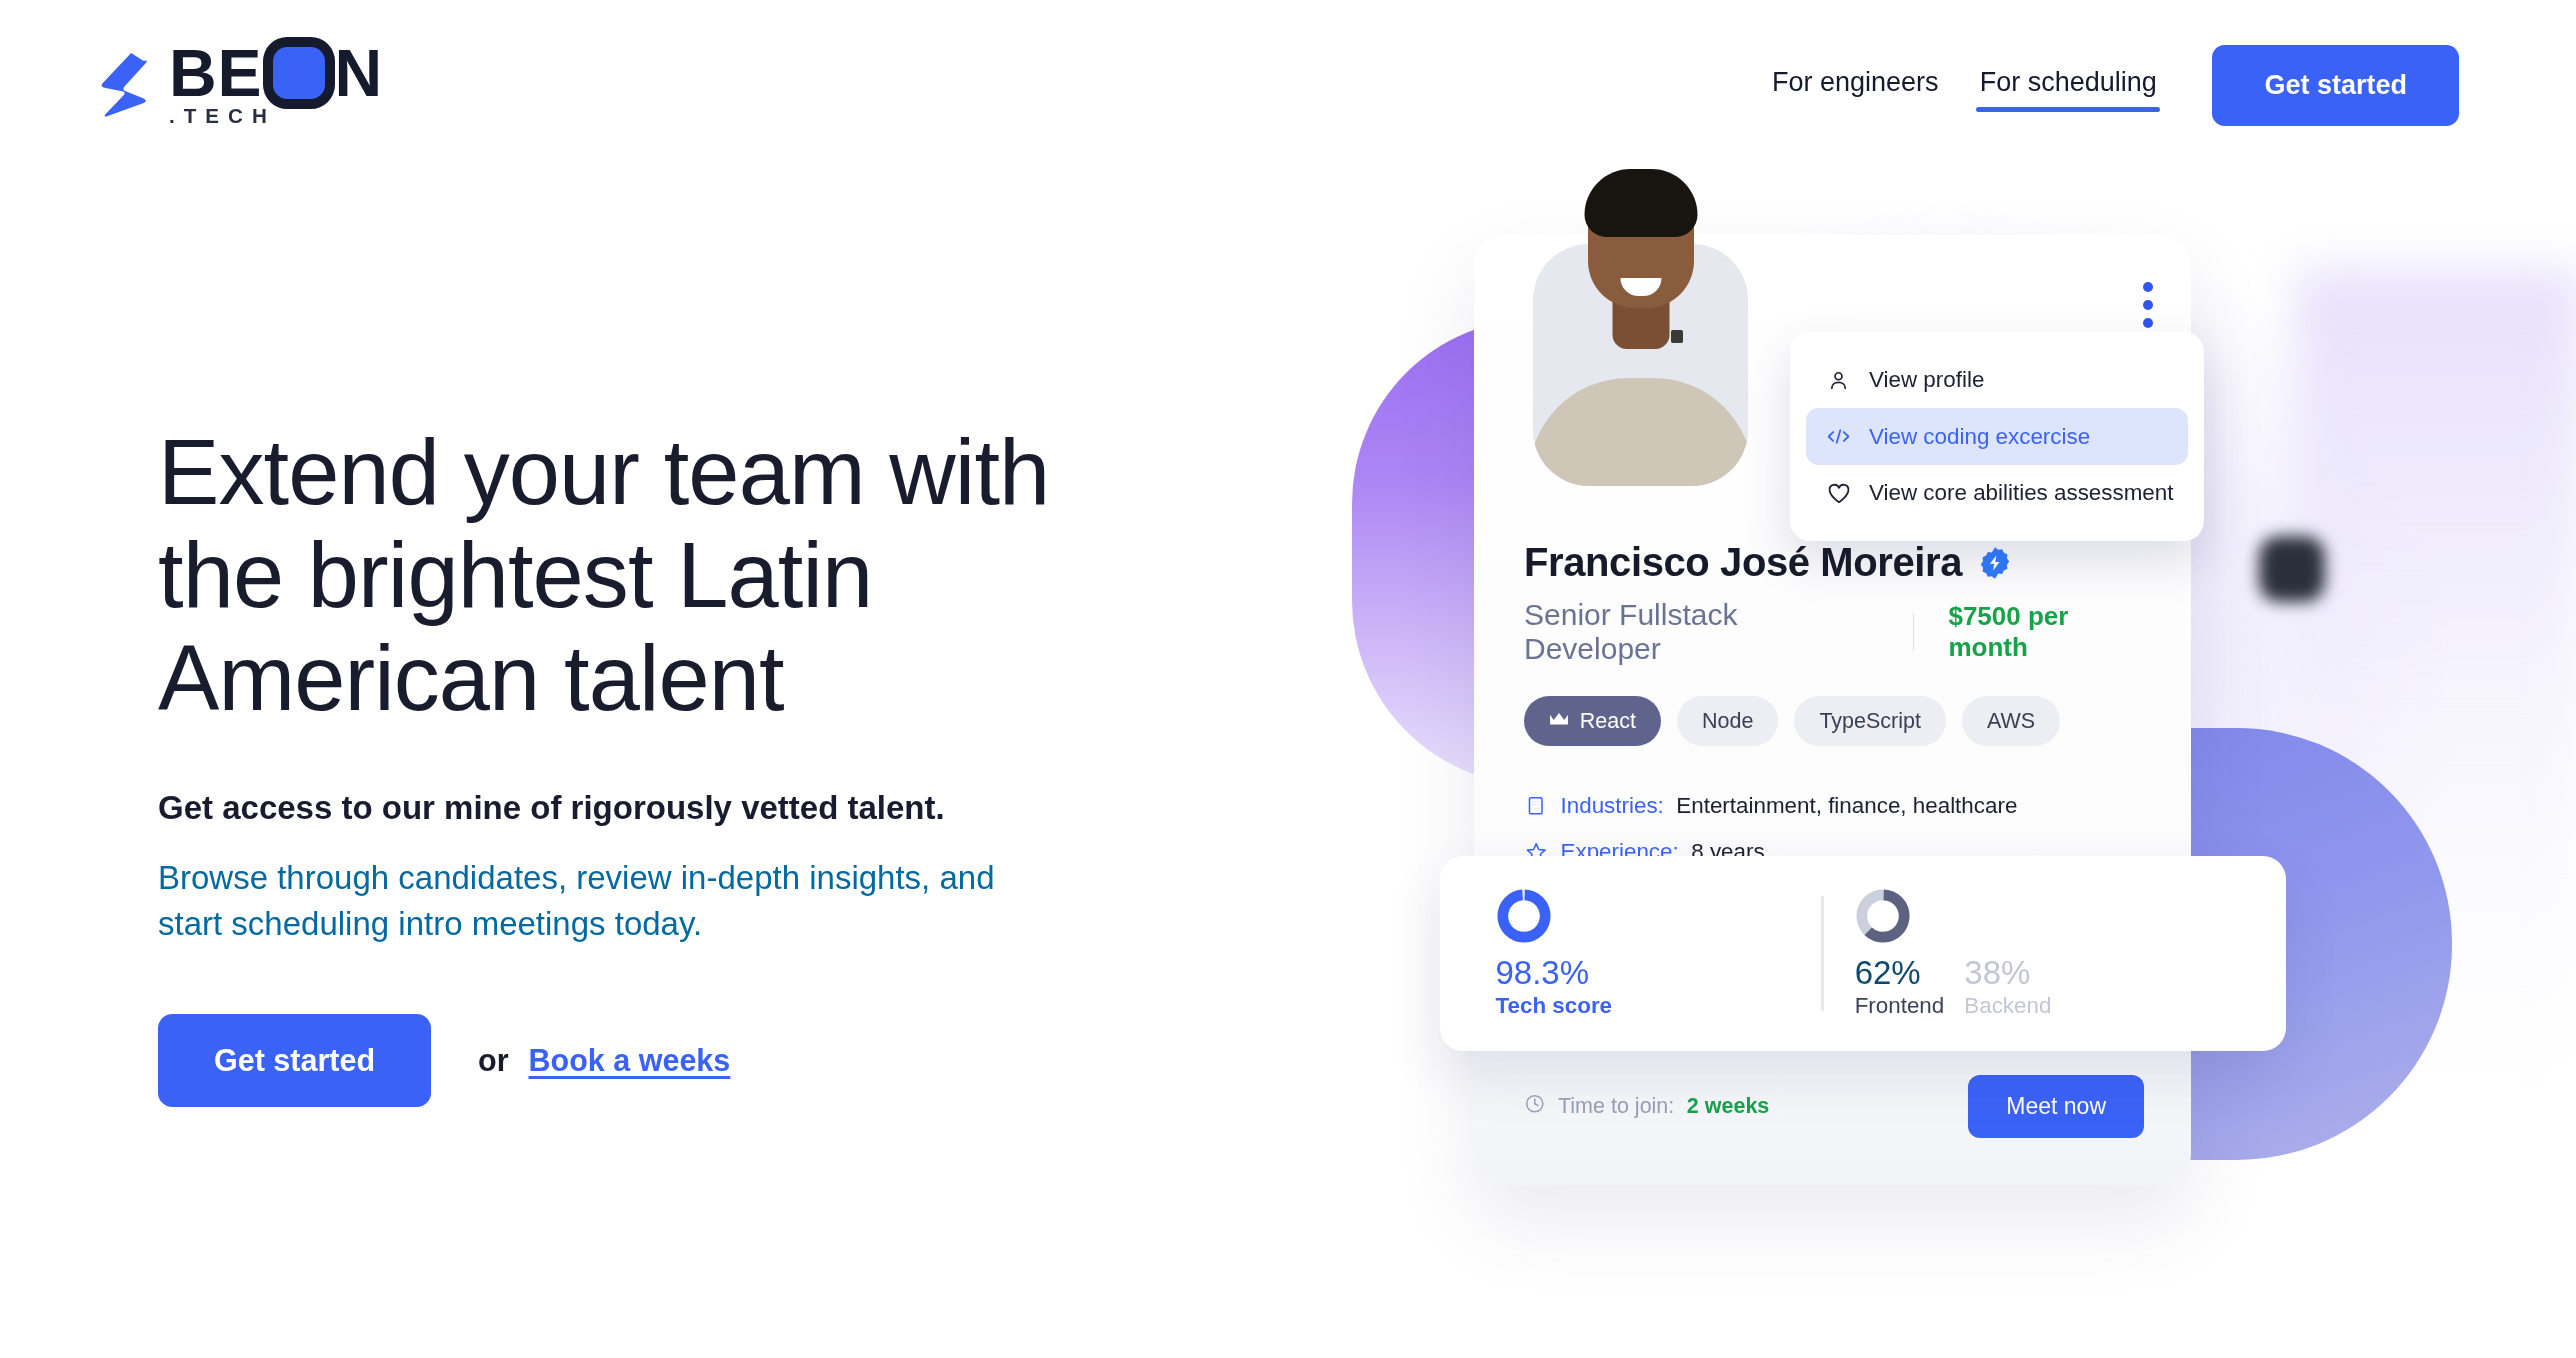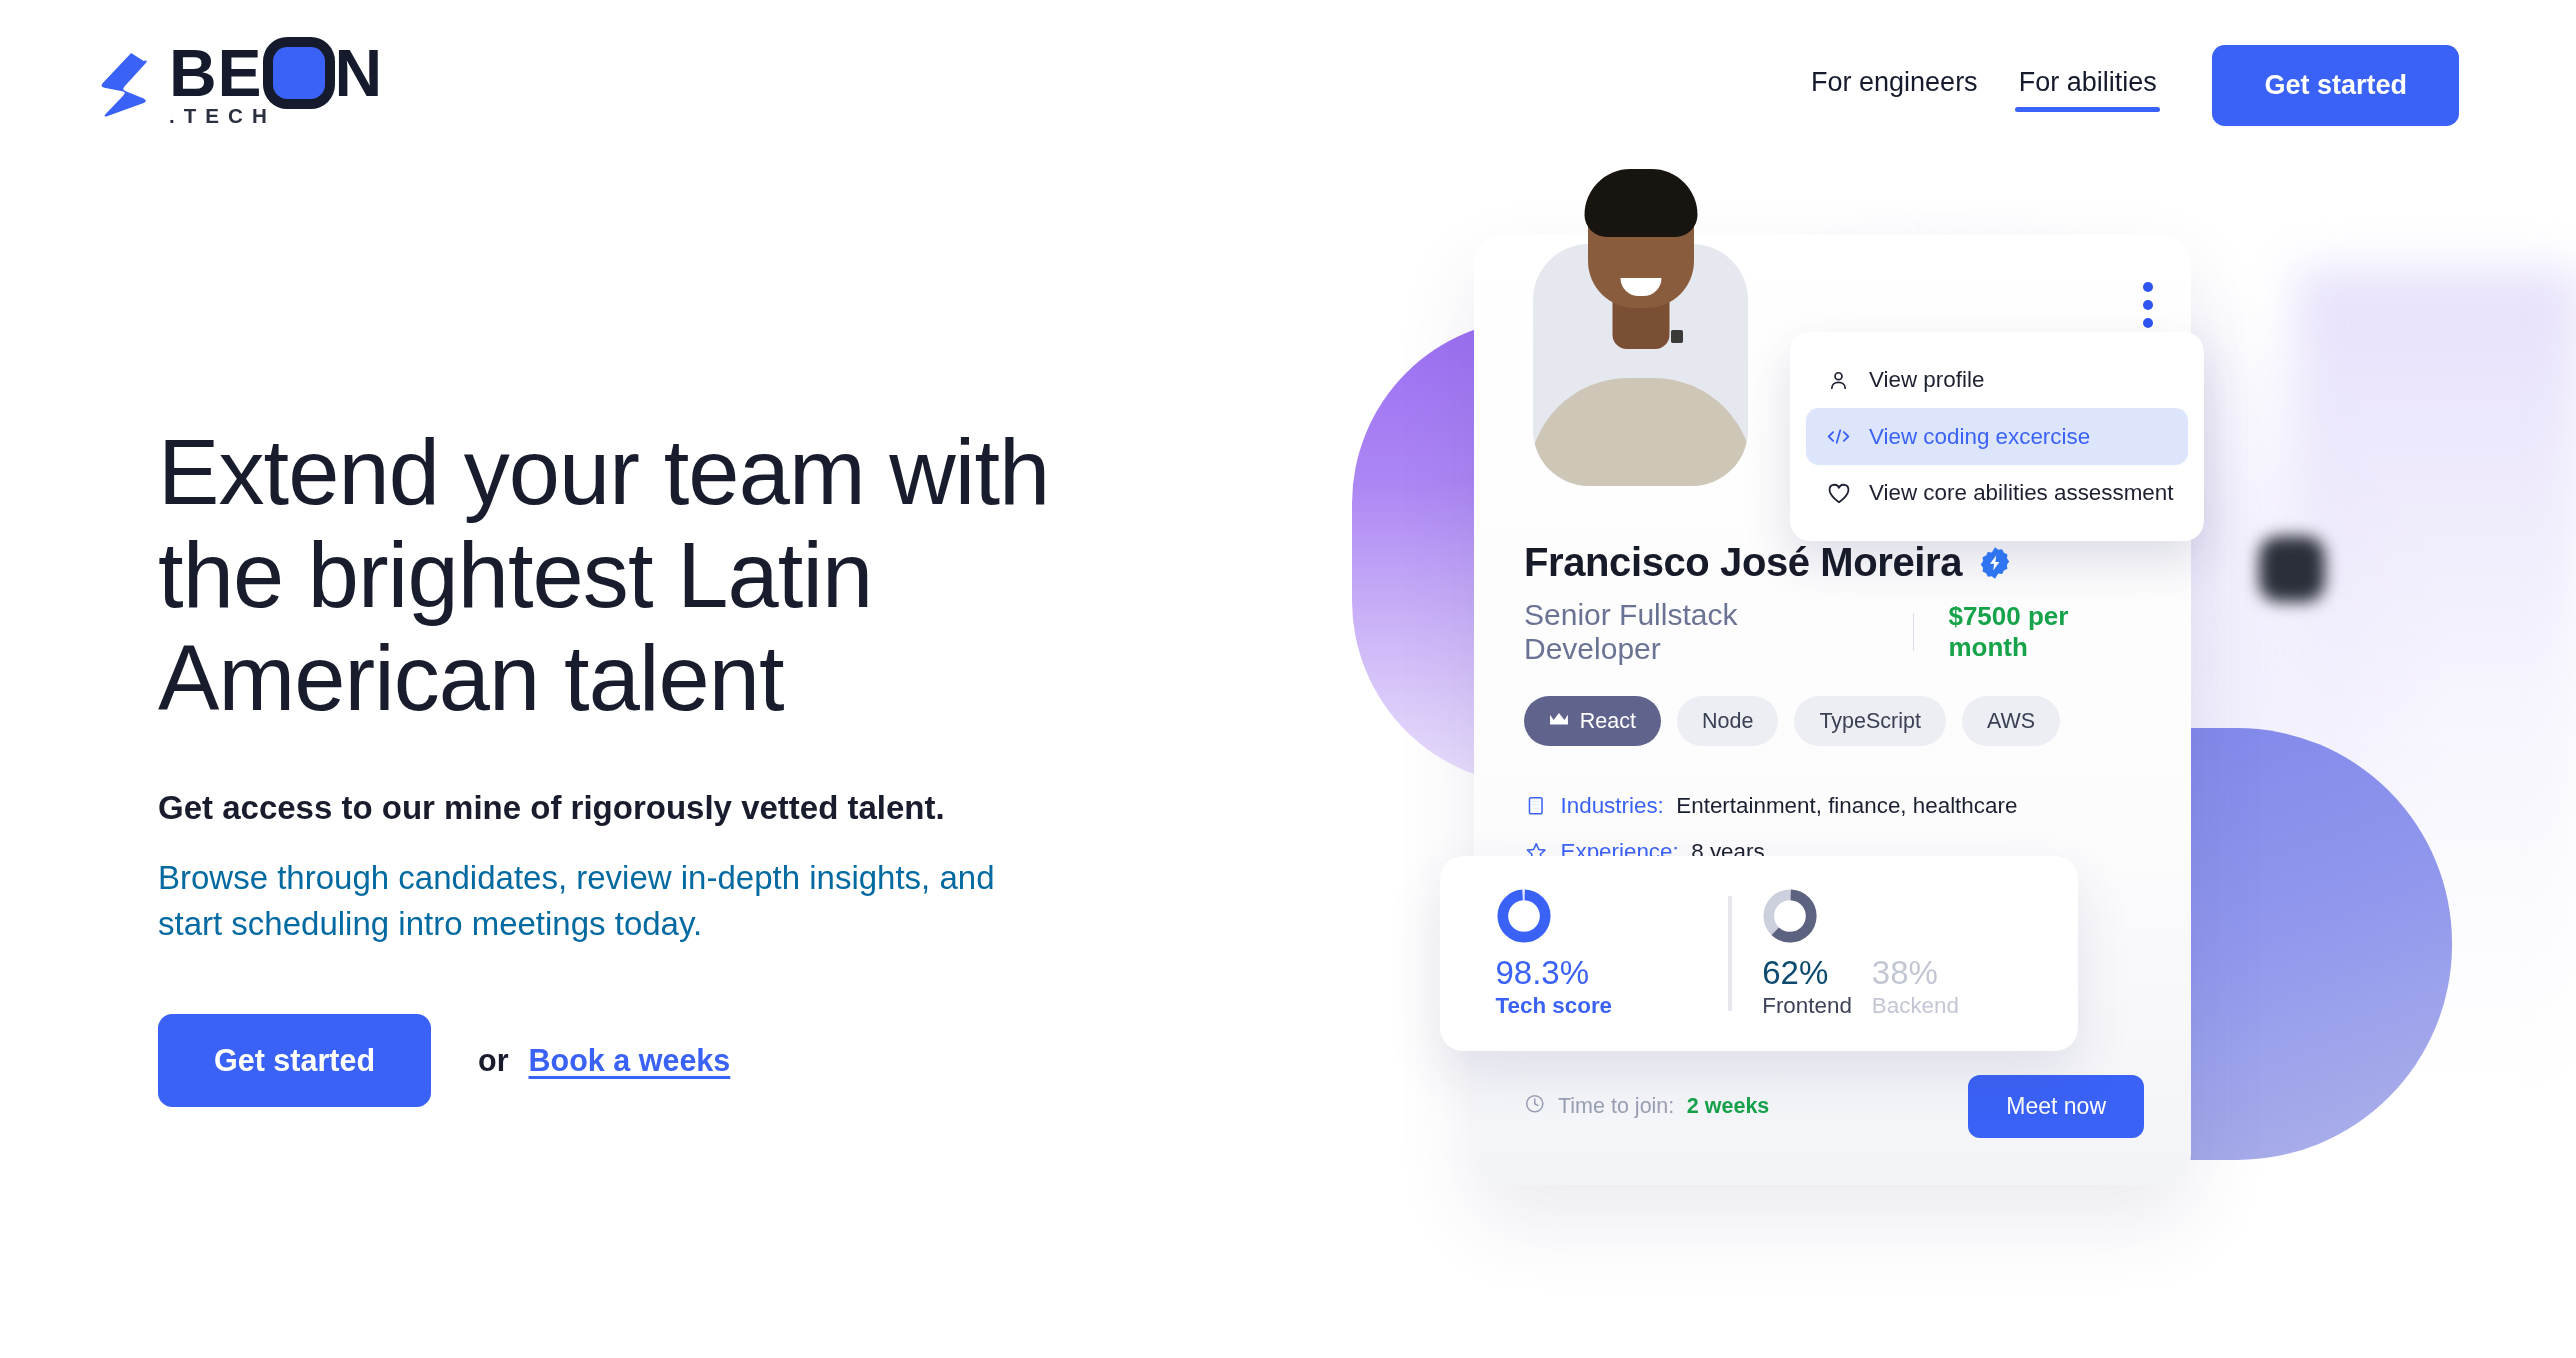--- a/index.html
+++ b/index.html
@@ -169,21 +169,21 @@
   .tag.primary { background:#60648c; color:#fff; }
 
   .details { margin-top:47px; display:flex; flex-direction:column; gap:20px; }
   .detail-row { display:flex; align-items:center; gap:12.5px; font-size:22.4px; color:#1b2030; }
   .detail-row .d-icon { width:24px; height:24px; flex:0 0 24px; display:flex; align-items:center; justify-content:center; }
   .detail-label { color:#3b62f6; }
   .detail-value { color:#1b2030; }
 
   
   .stats {
-    position:absolute; left:1440px; top:856px; width:638px; height:195px;
+    position:absolute; left:1440px; top:856px; width:846px; height:195px;
     background:#fff; border-radius:23px; box-shadow: 0 23px 54px rgba(60,60,120,.12);
     display:flex; align-items:center; padding: 0 25px;
   }
   .stat { flex:1; display:flex; flex-direction:column; align-items:flex-start; padding-left:30.5px; }
   .stat.split { flex:1.25; }
   .stat-sep { width:1.8px; height:115px; background:#e7e8ef; }
   .donut { width:56px; height:56px; margin-bottom:12.5px; }
   .stat-vals { display:flex; align-items:flex-end; gap:20px; }
   .stat-col { display:flex; flex-direction:column; }
   .stat-num { font-size:33px; font-weight:400; line-height:1.06; }
@@ -228,21 +228,21 @@
               <i class="logo-o"></i>
             </span>
           <span>N</span>
         </span>
         <span class="logo-tech">.TECH</span>
       </span>
     </div>
 
     <nav class="nav">
       <a class="nav-link">For engineers</a>
-      <a class="nav-link active">For abilities</a>
+      <a class="nav-link active">For scheduling</a>
       <button class="btn-primary">Get started</button>
     </nav>
   </header>
 
   <section class="hero">
     <h1>Extend your team with the brightest Latin American talent</h1>
     <p class="hero-sub">Get access to our mine of rigorously vetted talent.</p>
     <p class="hero-body">Browse through candidates, review in-depth insights, and start scheduling intro meetings today.</p>
     <div class="cta-row">
       <button class="btn-cta">Get started</button>

